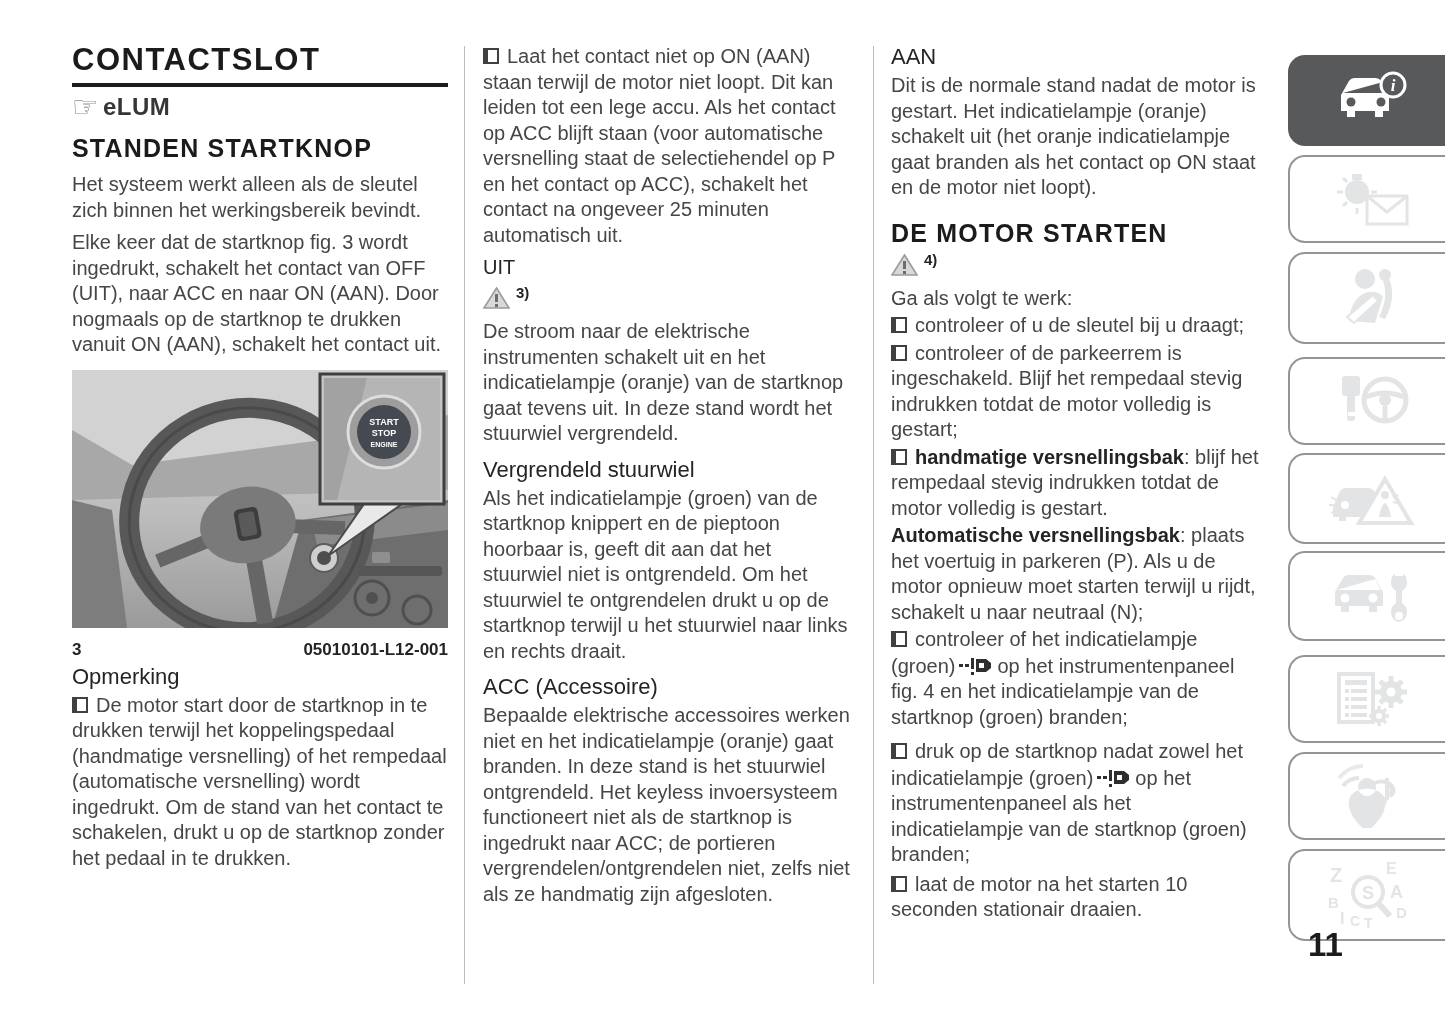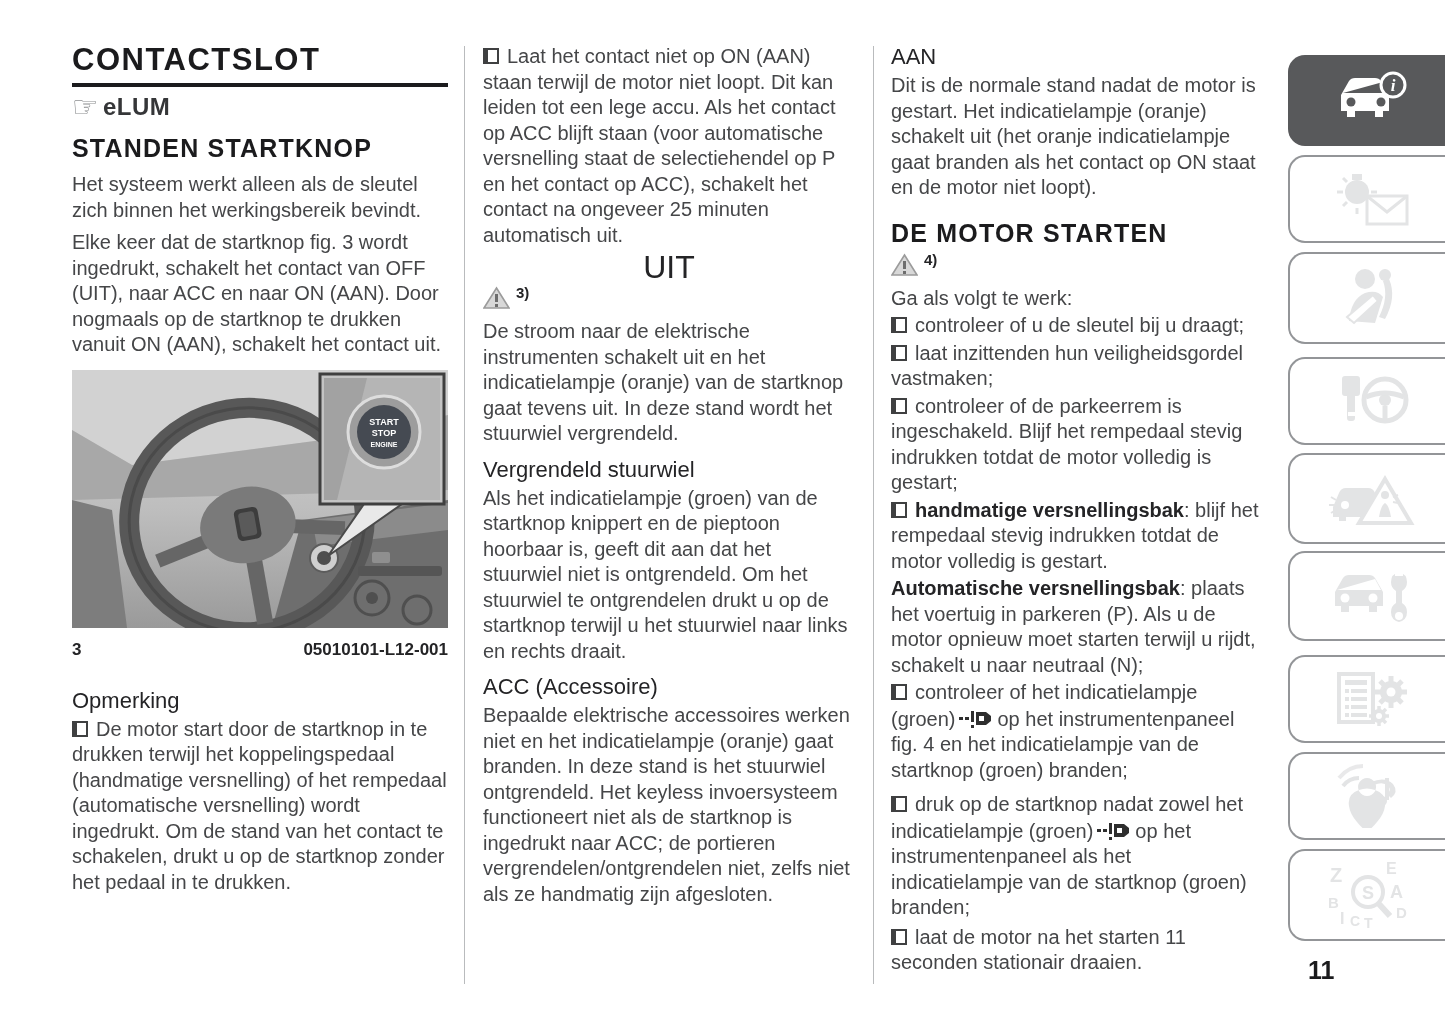--- a/index.html
+++ b/index.html
@@ -25,21 +25,21 @@
   .elum .word{font-size:24px;font-weight:bold;color:#353638;letter-spacing:0.5px;}
   .figwrap{margin:12px 0 4px 0;text-align:right;}
   .figcaption{display:flex;justify-content:space-between;font-size:17px;font-weight:bold;
               color:#242426;margin-top:8px;}
   .keyicon{margin:0 4px;transform:translateY(3px);}
   
   .tab{position:absolute;left:1288px;width:165px;height:91px;background:#ffffff;
        border:2px solid #939598;border-right:none;border-radius:17px 0 0 17px;
        display:flex;align-items:center;justify-content:center;box-sizing:border-box;}
   .tab.active{background:#58595b;border-color:#58595b;}
-  .pagenum{position:absolute;left:1308px;top:956px;font-size:25px;font-weight:bold;color:#1b1b1d;}
+  .pagenum{position:absolute;left:1308px;top:926px;font-size:33px;font-weight:bold;color:#1b1b1d;}
 </style>
 </head>
 <body>
 
 <div class="page">
 
   <div class="col" id="col1">
     <h1 class="doc">CONTACTSLOT</h1>
 
     <div class="elum">
@@ -101,28 +101,28 @@
         <text x="312" y="55" font-size="9" font-weight="bold" fill="#ffffff" text-anchor="middle" font-family="Liberation Sans, sans-serif">START</text>
         <text x="312" y="66" font-size="9" font-weight="bold" fill="#ffffff" text-anchor="middle" font-family="Liberation Sans, sans-serif">STOP</text>
         <text x="312" y="77" font-size="7" font-weight="bold" fill="#ffffff" text-anchor="middle" font-family="Liberation Sans, sans-serif">ENGINE</text>
       </svg>
       <div class="figcaption">
         <span>3</span>
         <span>05010101-L12-001</span>
       </div>
     </div>
 
-    <h3 class="doc" style="margin-top:28px;">Opmerking</h3>
+    <h3 class="doc" style="margin-top:4px;">Opmerking</h3>
     <p class="body"><span class="sq"></span><span>De motor start door de startknop in te drukken terwijl het koppelingspedaal (handmatige versnelling) of het rempedaal (automatische versnelling) wordt ingedrukt. Om de stand van het contact te schakelen, drukt u op de startknop zonder het pedaal in te drukken.</span></p>
   </div>
 
   <div class="col" id="col2">
     <p class="body tight"><span class="sq"></span><span>Laat het contact niet op ON (AAN) staan terwijl de motor niet loopt. Dit kan leiden tot een lege accu. Als het contact op ACC blijft staan (voor automatische versnelling staat de selectiehendel op P en het contact op ACC), schakelt het contact na ongeveer 25 minuten automatisch uit.</span></p>
 
-    <h3 class="doc" style="font-size:32px;text-align:center;">UIT</h3>
+    <h3 class="doc" style="font-size:20px;">UIT</h3>
     <div class="warnrow">
       <svg width="27" height="24" viewBox="0 0 27 24">
         <polygon points="13.5,2 26,22 1,22" fill="#d8d8d8" stroke="#9b9b9b" stroke-width="1.6"></polygon>
         <rect x="12" y="8" width="3" height="8" fill="#6d6d6d"></rect>
         <rect x="12" y="18" width="3" height="3" fill="#6d6d6d"></rect>
       </svg>
       <span class="warnref">3)</span>
     </div>
     <p class="body">De stroom naar de elektrische instrumenten schakelt uit en het indicatielampje (oranje) van de startknop gaat tevens uit. In deze stand wordt het stuurwiel vergrendeld.</p>
 
@@ -142,21 +142,20 @@
       <svg width="27" height="24" viewBox="0 0 27 24">
         <polygon points="13.5,2 26,22 1,22" fill="#d8d8d8" stroke="#9b9b9b" stroke-width="1.6"></polygon>
         <rect x="12" y="8" width="3" height="8" fill="#6d6d6d"></rect>
         <rect x="12" y="18" width="3" height="3" fill="#6d6d6d"></rect>
       </svg>
       <span class="warnref">4)</span>
     </div>
 
     <p class="body tight">Ga als volgt te werk:</p>
     <p class="body tight"><span class="sq"></span><span>controleer of u de sleutel bij u draagt;</span></p>
-    <p class="body tight"><span class="sq"></span><span>laat inzittenden hun veiligheidsgordel vastmaken;</span></p>
     <p class="body tight"><span class="sq"></span><span>controleer of de parkeerrem is ingeschakeld. Blijf het rempedaal stevig indrukken totdat de motor volledig is gestart;</span></p>
     <p class="body tight"><span class="sq"></span><b style="color:#242426;">handmatige versnellingsbak</b><span>: blijf het rempedaal stevig indrukken totdat de motor volledig is gestart.</span></p>
     <p class="body tight"><b style="color:#242426;">Automatische versnellingsbak</b><span>: plaats het voertuig in parkeren (P). Als u de motor opnieuw moet starten terwijl u rijdt, schakelt u naar neutraal (N);</span></p>
 
     <p class="body tight"><span class="sq"></span><span>controleer of het indicatielampje (groen)</span><svg class="keyicon" width="34" height="20" viewBox="0 0 34 20">
           <rect x="0" y="8" width="4" height="3" fill="#2e2e2e"></rect>
           <rect x="6" y="8" width="4" height="3" fill="#2e2e2e"></rect>
           <rect x="12" y="2" width="3" height="11" fill="#2e2e2e"></rect>
           <rect x="12" y="16" width="3" height="3" fill="#2e2e2e"></rect>
           <path d="M17,3 h10 l5,4 v5 l-5,4 h-10 z" fill="#2e2e2e"></path>
@@ -165,21 +164,21 @@
 
     <p class="body tight" style="margin-top:9px;"><span class="sq"></span><span>druk op de startknop nadat zowel het indicatielampje (groen)</span><svg class="keyicon" width="34" height="20" viewBox="0 0 34 20">
           <rect x="0" y="8" width="4" height="3" fill="#2e2e2e"></rect>
           <rect x="6" y="8" width="4" height="3" fill="#2e2e2e"></rect>
           <rect x="12" y="2" width="3" height="11" fill="#2e2e2e"></rect>
           <rect x="12" y="16" width="3" height="3" fill="#2e2e2e"></rect>
           <path d="M17,3 h10 l5,4 v5 l-5,4 h-10 z" fill="#2e2e2e"></path>
           <rect x="20" y="7" width="5" height="5" fill="#ffffff"></rect>
         </svg><span>op het instrumentenpaneel als het indicatielampje van de startknop (groen) branden;</span></p>
 
-    <p class="body tight" style="margin-top:4px;"><span class="sq"></span><span>laat de motor na het starten 11 seconden stationair draaien.</span></p>
+    <p class="body tight" style="margin-top:4px;"><span class="sq"></span><span>laat de motor na het starten 10 seconden stationair draaien.</span></p>
   </div>
 
   <div class="vrule" style="left:464px;"></div>
   <div class="vrule" style="left:873px;"></div>
 
   <div class="tab active" style="top:55px;">
     <svg width="86" height="60" viewBox="0 0 86 60">
       <path d="M12,24 L20,10 q2,-3 6,-3 h20 q4,0 6,3 l8,14 v16 h-6 v6 h-8 v-6 H26 v6 h-8 v-6 h-6 z" fill="#ffffff"></path>
       <polygon points="14,22 60,22 54,11 q-1,-2 -4,-2 h-24 q-3,0 -4,2" fill="#58595b"></polygon>
       <circle cx="22" cy="31" r="4.5" fill="#58595b"></circle>

